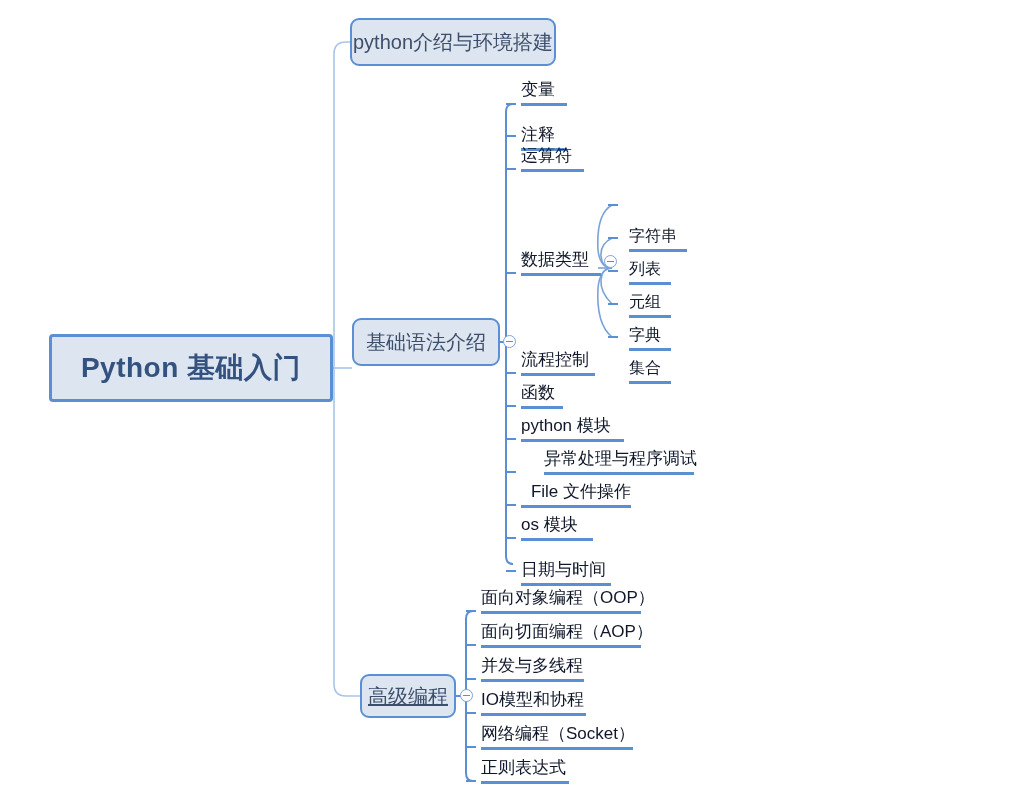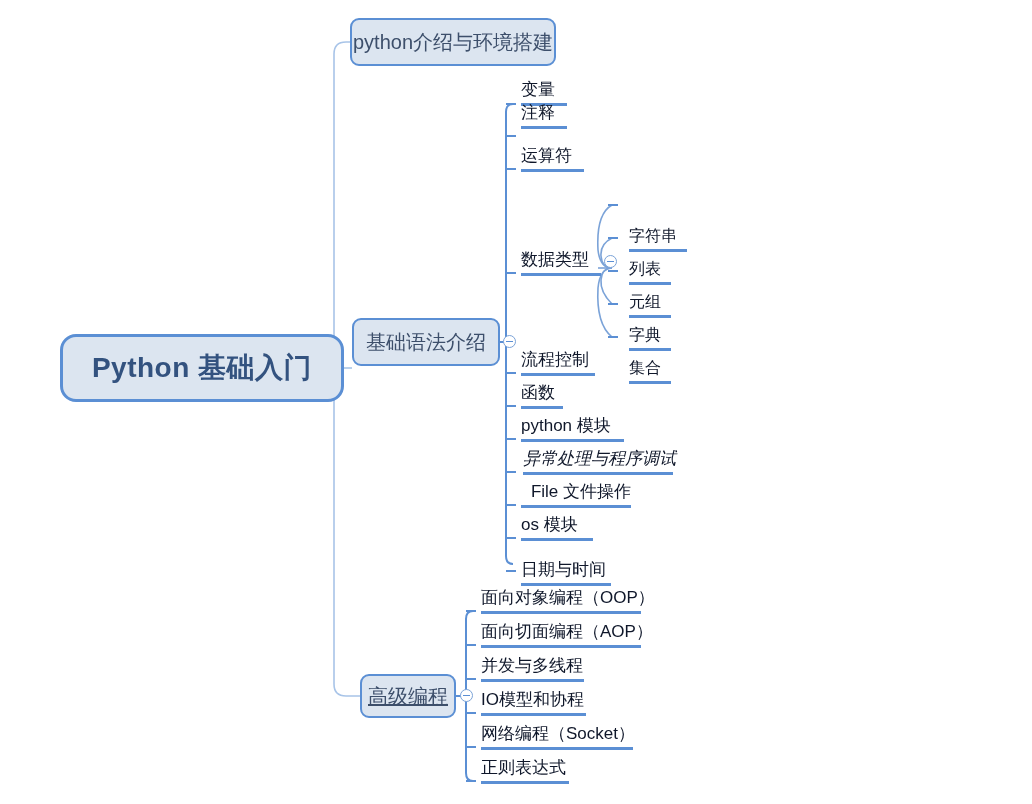--- a/index.html
+++ b/index.html
@@ -16,22 +16,22 @@
     position:absolute;
     box-sizing:border-box;
     background:#dce5f0;
     border:2px solid #5b8fd4;
     border-radius:9px;
     display:flex;align-items:center;justify-content:center;
     color:#3f5f8f;
     white-space:nowrap;
   }
   .root-box{
-    left:60px;top:334px;width:284px;height:68px;
-    border-radius:16px;
+    left:49px;top:334px;width:284px;height:68px;
+    border-radius:4px;
     border:3px solid #5b8fd4;
     font-size:28px;font-weight:bold;
     color:#33527f;
     letter-spacing:.5px;
   }
   .branch-box{
     font-size:20px;font-weight:normal;color:#3d4f6b;
   }
   #branch-0{left:350px;top:18px;width:206px;height:48px;}
   #branch-1{left:352px;top:318px;width:148px;height:48px;}
@@ -139,34 +139,34 @@
   </div>
   <div class="toggle" style="left:503px;top:335px;"></div>
 
   <div class="node-box branch-box" id="branch-2">
     <span>高级编程</span>
   </div>
   <div class="toggle" style="left:460px;top:689px;"></div>
 
   <div class="leaf" style="left:521px;top:80px;width:46px;">变量</div>
 
-  <div class="leaf" style="left:521px;top:103px;width:46px;">注释</div>
+  <div class="leaf" style="left:521px;top:125px;width:46px;">注释</div>
 
   <div class="leaf" style="left:521px;top:146px;width:63px;">运算符</div>
 
   <div class="leaf" style="left:521px;top:250px;width:80px;">数据类型</div>
   <div class="toggle" style="left:604px;top:255px;"></div>
 
   <div class="leaf" style="left:521px;top:350px;width:74px;">流程控制</div>
 
   <div class="leaf" style="left:521px;top:383px;width:42px;">函数</div>
 
   <div class="leaf" style="left:521px;top:416px;width:103px;">python 模块</div>
 
-  <div class="leaf" style="left:523px;top:449px;width:150px;font-style:italic;">异常处理与程序调试</div>
+  <div class="leaf" style="left:544px;top:449px;width:150px;">异常处理与程序调试</div>
 
   <div class="leaf" style="left:521px;top:482px;width:110px;text-align:right;">File 文件操作</div>
 
   <div class="leaf" style="left:521px;top:515px;width:72px;">os 模块</div>
 
   <div class="leaf" style="left:521px;top:548px;width:90px;margin-top:12px;">日期与时间</div>
 
   <div class="leaf sub" style="left:629px;top:182px;width:58px;">字符串</div>
 
   <div class="leaf sub" style="left:629px;top:215px;width:42px;">列表</div>

